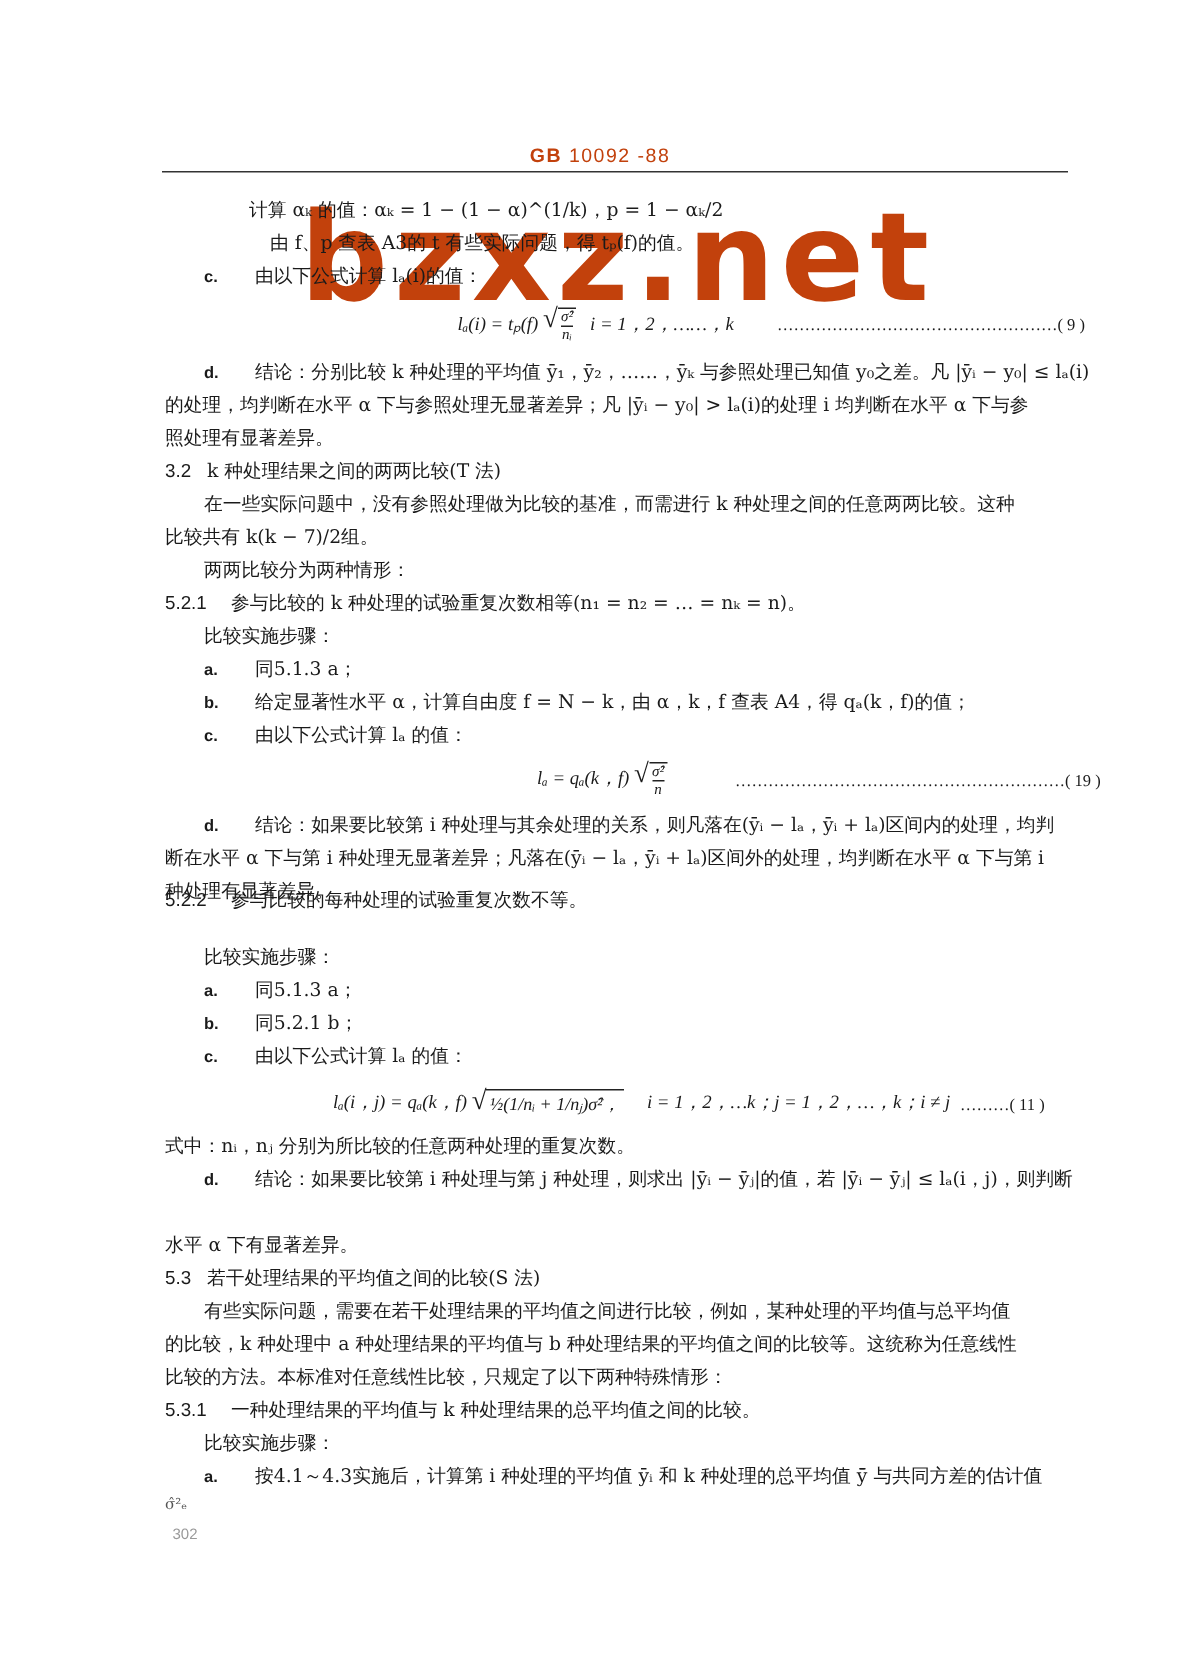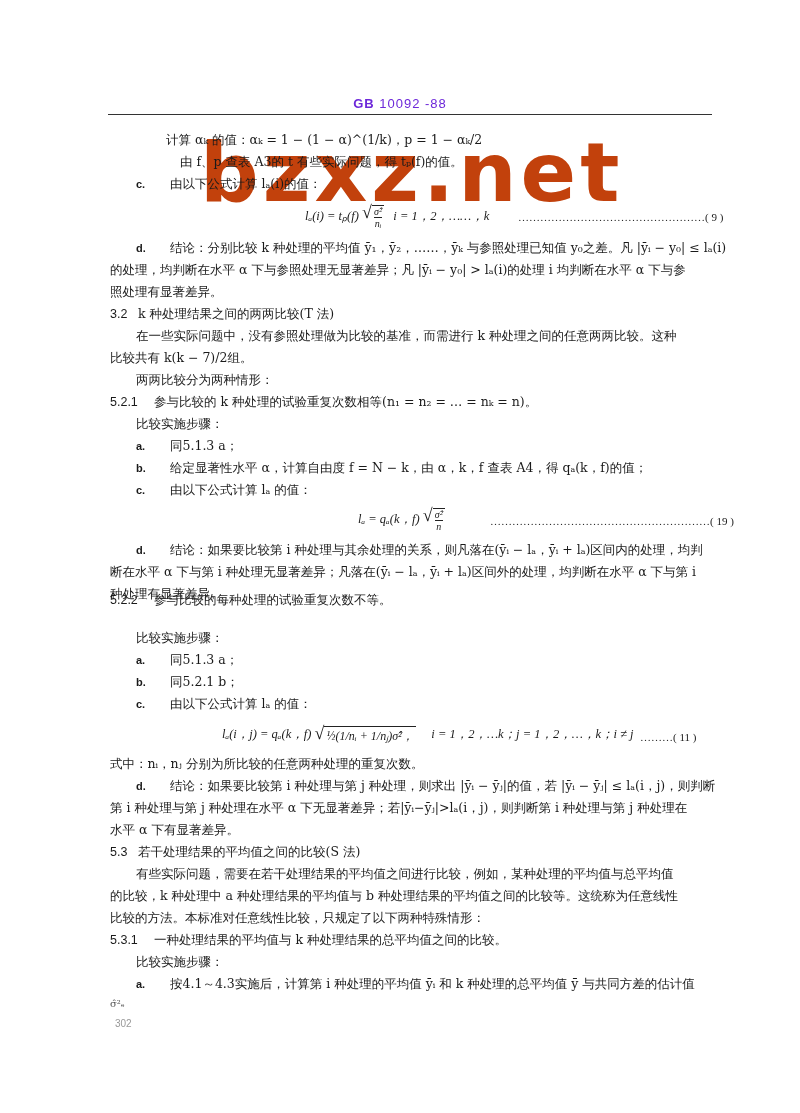--- a/index.html
+++ b/index.html
@@ -1,20 +1,20 @@
 <!DOCTYPE html>
 <html><head>
 <meta charset="utf-8">
 <style>
   html, body { margin: 0; padding: 0; background: #ffffff; }
   body { width: 800px; height: 1113px; position: relative; overflow: hidden;
          font-family: "DejaVu Serif", "Liberation Serif", serif; color: #1a1a1a; }
   .page { position: absolute; left: 0; top: 0; width: 800px; height: 1113px; }
   .header { position: absolute; left: 0; width: 800px; top: 96px; text-align: center;
-            font-family: "Liberation Sans", "DejaVu Sans", sans-serif; font-size: 13px; letter-spacing: 1px; color: #6d28d9; }
+            font-family: "Liberation Sans", "DejaVu Sans", sans-serif; font-size: 13px; letter-spacing: 1px; color: #c2410c; }
   .header b { font-weight: bold; }
   .rule { position: absolute; left: 108px; top: 114px; width: 604px; height: 1px; background: #333; }
   .watermark { position: absolute; left: 200px; top: 132px; font-family: "DejaVu Sans", "Liberation Sans", sans-serif;
                font-weight: bold; font-size: 82px; color: #c2410c; letter-spacing: 4px; line-height: 1; z-index: 0; }
   .ln { position: absolute; font-size: 12.5px; line-height: 16px; white-space: nowrap; z-index: 1; }
   .lbl { display: inline-block; width: 34px; font-family: "Liberation Sans", sans-serif; font-weight: bold; font-size: 11px; }
   .sec { font-family: "Liberation Sans", sans-serif; }
   .formula { position: absolute; font-size: 12.5px; font-family: "Liberation Serif", serif; font-style: italic; white-space: nowrap; z-index:1; }
   .dots { position: absolute; font-size: 11px; font-family: "Liberation Serif", serif; white-space: nowrap; letter-spacing: 0px; z-index:1; }
   .sqrt { display: inline-block; vertical-align: middle; border-top: 1px solid #222; padding: 0 2px; position: relative; margin-left: 10px; }
@@ -79,21 +79,20 @@
 
   <div class="formula" style="left:222px;top:726px">
     <span>lₐ(i，j) = qₐ(k，f)</span>
     <span class="sqrt" style="font-size:12px">½(1/nᵢ + 1/nⱼ)σ̂²，</span>
     &nbsp;&nbsp;&nbsp;&nbsp;<span>i = 1，2，…k；j = 1，2，…，k；i ≠ j</span>
   </div>
   <div class="dots" style="left:640px;top:731px">………<span>( 11 )</span></div>
 
   <div class="ln" style="left:110px;top:756px">式中：nᵢ，nⱼ 分别为所比较的任意两种处理的重复次数。</div>
   <div class="ln" style="left:136px;top:778px"><span class="lbl">d.</span><span>结论：如果要比较第 i 种处理与第 j 种处理，则求出 |ȳᵢ − ȳⱼ|的值，若 |ȳᵢ − ȳⱼ| ≤ lₐ(i，j)，则判断</span></div>
-  <div class="ln" style="left:110px;top:800px">第 i 种处理与第 j 种处理在水平 α 下无显著差异；若|ȳᵢ−ȳⱼ|&gt;lₐ(i，j)，则判断第 i 种处理与第 j 种处理在</div>
   <div class="ln" style="left:110px;top:822px">水平 α 下有显著差异。</div>
   <div class="ln" style="left:110px;top:844px"><span class="sec" style="display:inline-block;width:28px">5.3</span><span>若干处理结果的平均值之间的比较(S 法)</span></div>
   <div class="ln" style="left:136px;top:866px">有些实际问题，需要在若干处理结果的平均值之间进行比较，例如，某种处理的平均值与总平均值</div>
   <div class="ln" style="left:110px;top:888px">的比较，k 种处理中 a 种处理结果的平均值与 b 种处理结果的平均值之间的比较等。这统称为任意线性</div>
   <div class="ln" style="left:110px;top:910px">比较的方法。本标准对任意线性比较，只规定了以下两种特殊情形：</div>
   <div class="ln" style="left:110px;top:932px"><span class="sec" style="display:inline-block;width:44px">5.3.1</span><span>一种处理结果的平均值与 k 种处理结果的总平均值之间的比较。</span></div>
   <div class="ln" style="left:136px;top:954px">比较实施步骤：</div>
   <div class="ln" style="left:136px;top:976px"><span class="lbl">a.</span><span>按4.1～4.3实施后，计算第 i 种处理的平均值 ȳᵢ 和 k 种处理的总平均值 ȳ̄ 与共同方差的估计值</span></div>
   <div class="ln" style="left:110px;top:996px;font-size:10px;color:#555">σ̂²ₑ</div>
 

